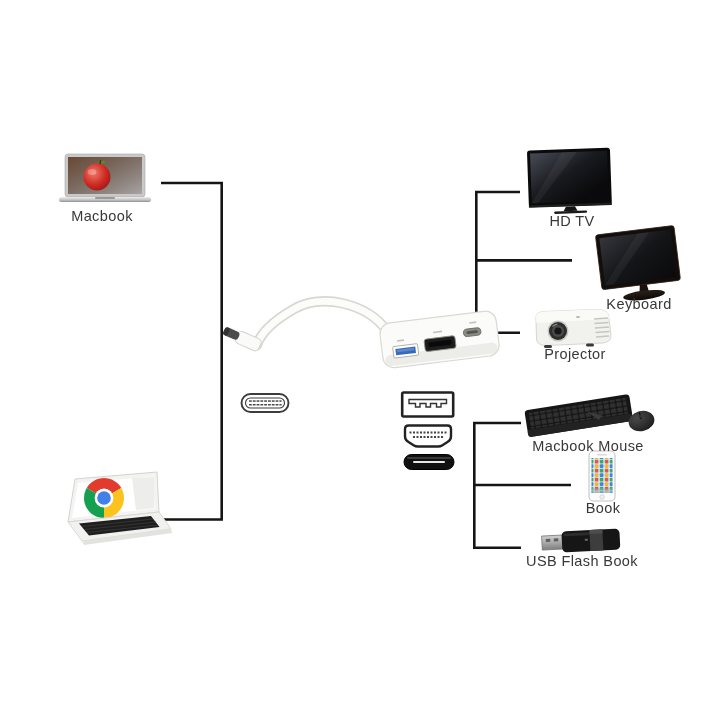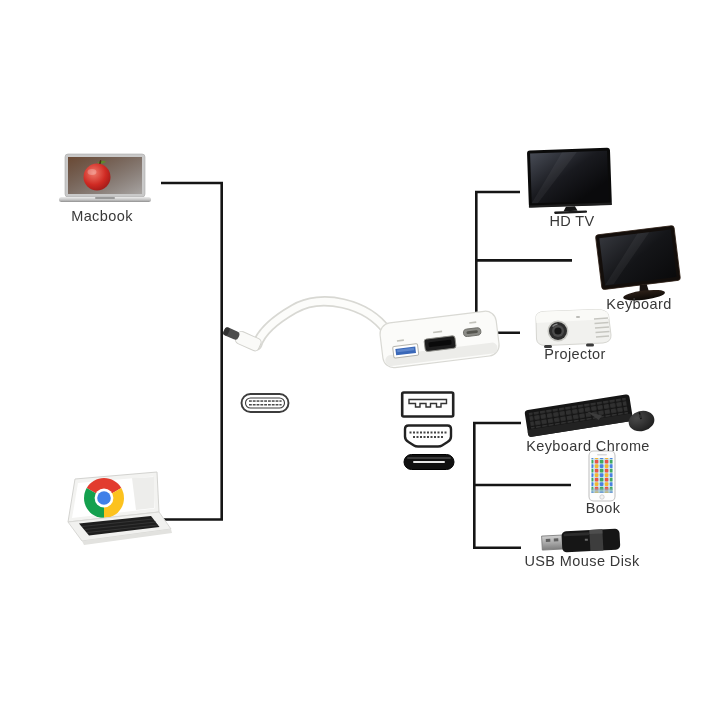--- a/index.html
+++ b/index.html
@@ -281,21 +281,21 @@
         <rect x="4" y="34.5" width="106" height="7.5" rx="3" fill="#222222"></rect>
         <path d="M66,26 l14,6 l-4,4 z" fill="#3c3c3c"></path>
       </g>
       <g transform="rotate(-14 120 36)">
         <ellipse cx="120" cy="34" rx="13" ry="10" fill="url(#mouseg)"></ellipse>
         <line x1="120" y1="25" x2="120" y2="32" stroke="#0a0a0a" stroke-width="1.4"></line>
         <rect x="118.8" y="27" width="2.4" height="4" rx="1.2" fill="#2f2f2f"></rect>
       </g>
     </svg>
   </div>
-  <div class="dev-label" style="left:588px;top:438px">Keyboard Chrome</div>
+  <div class="dev-label" style="left:588px;top:438px">Macbook Mouse</div>
 
   <div class="abs device" style="left:584px;top:450px">
     <svg width="36" height="54" viewBox="0 0 36 54">
       <defs>
         <pattern id="apps" width="10" height="9" patternUnits="userSpaceOnUse">
           <rect x="0.8" y="0.8" width="3.6" height="3.6" rx="0.9" fill="#e8554a"></rect>
           <rect x="5.8" y="0.8" width="3.6" height="3.6" rx="0.9" fill="#41a85f"></rect>
           <rect x="0.8" y="5.3" width="3.6" height="3.6" rx="0.9" fill="#f3b62f"></rect>
           <rect x="5.8" y="5.3" width="3.6" height="3.6" rx="0.9" fill="#4a7fe0"></rect>
         </pattern>
@@ -324,15 +324,15 @@
         <rect x="8" y="16" width="4.5" height="3" fill="#5f5f5f"></rect>
         <rect x="16" y="16" width="4.5" height="3" fill="#5f5f5f"></rect>
         <rect x="24" y="9.5" width="58" height="21" rx="4.5" fill="#161616"></rect>
         <rect x="26" y="11.5" width="26" height="3" rx="1.5" fill="#2c2c2c"></rect>
         <rect x="52" y="9.5" width="13" height="21" fill="#3d3d3d"></rect>
         <rect x="52" y="9.5" width="13" height="4" fill="#4d4d4d"></rect>
         <rect x="47" y="18" width="3" height="2" fill="#6a6a6a"></rect>
       </g>
     </svg>
   </div>
-  <div class="dev-label" style="left:582px;top:553px">USB Mouse Disk</div>
+  <div class="dev-label" style="left:582px;top:553px">USB Flash Book</div>
 
 </div>
 
 </body></html>

